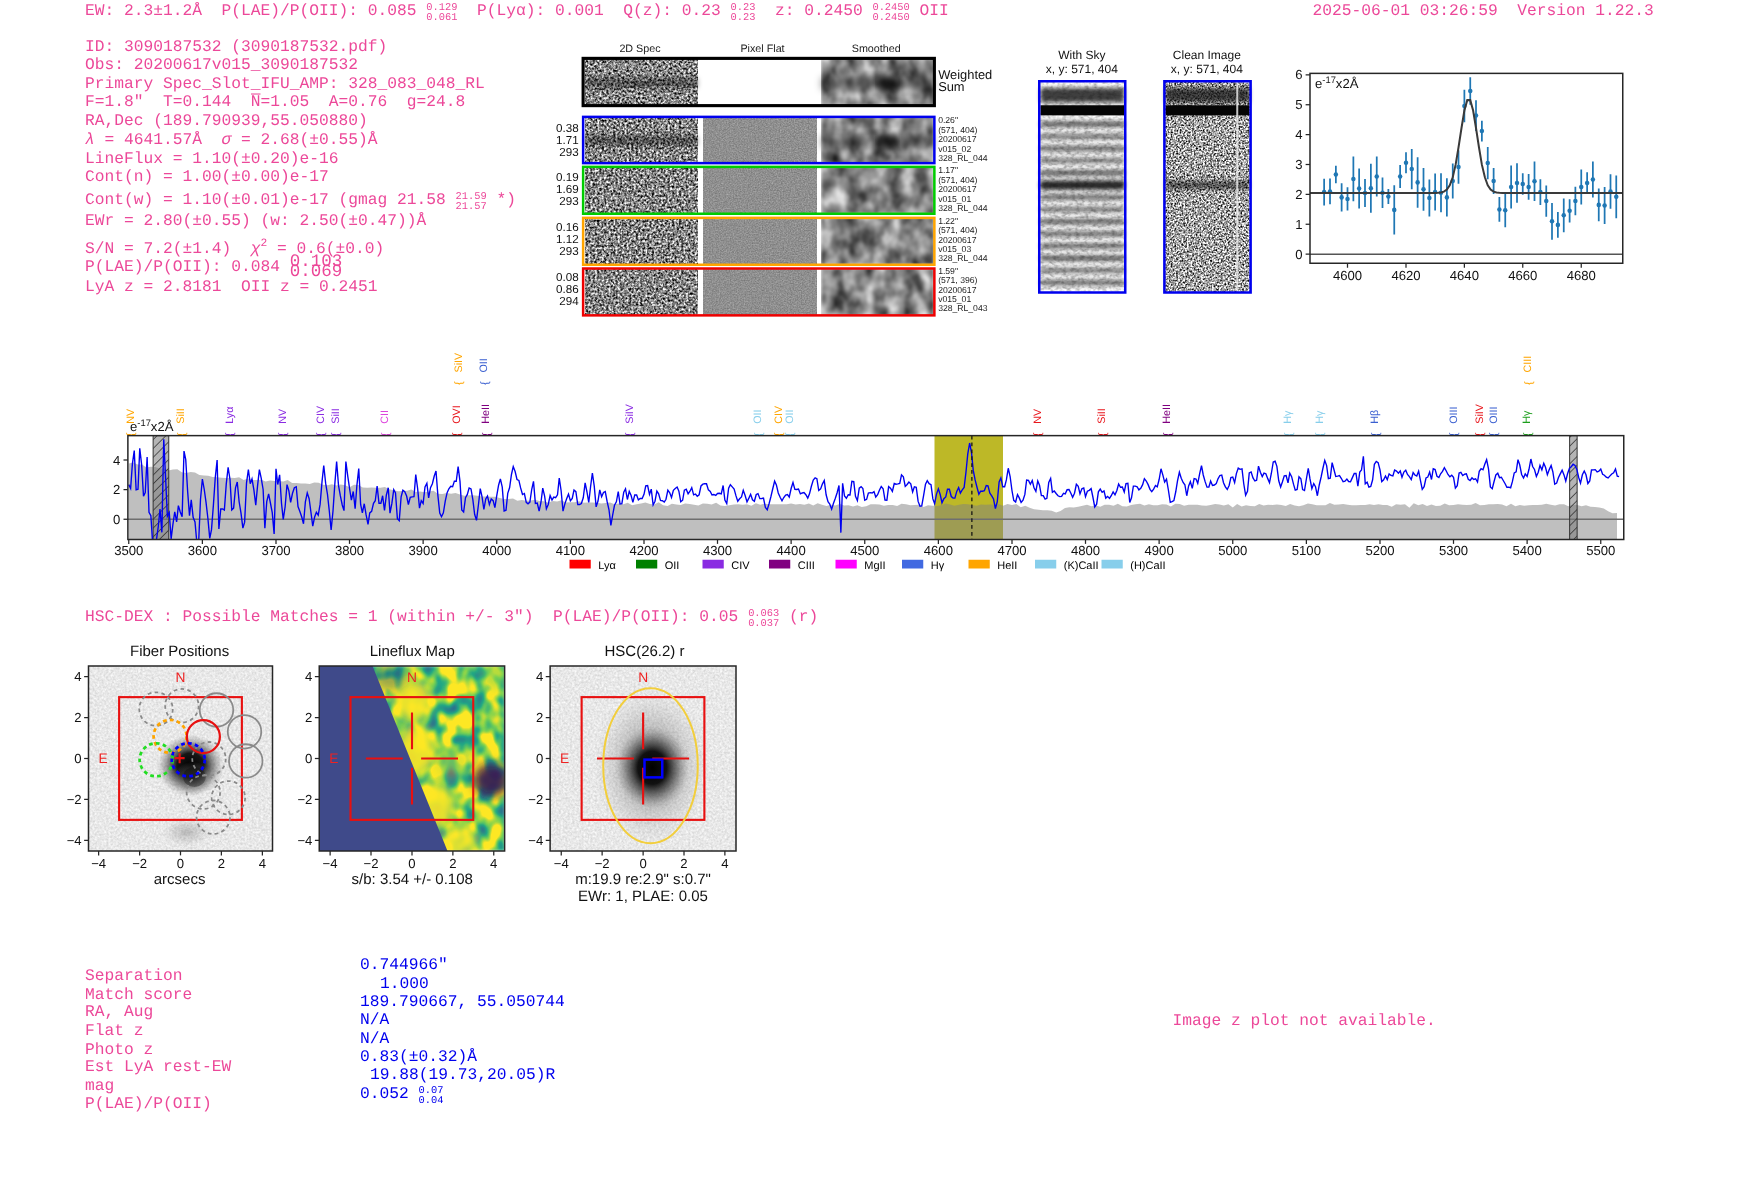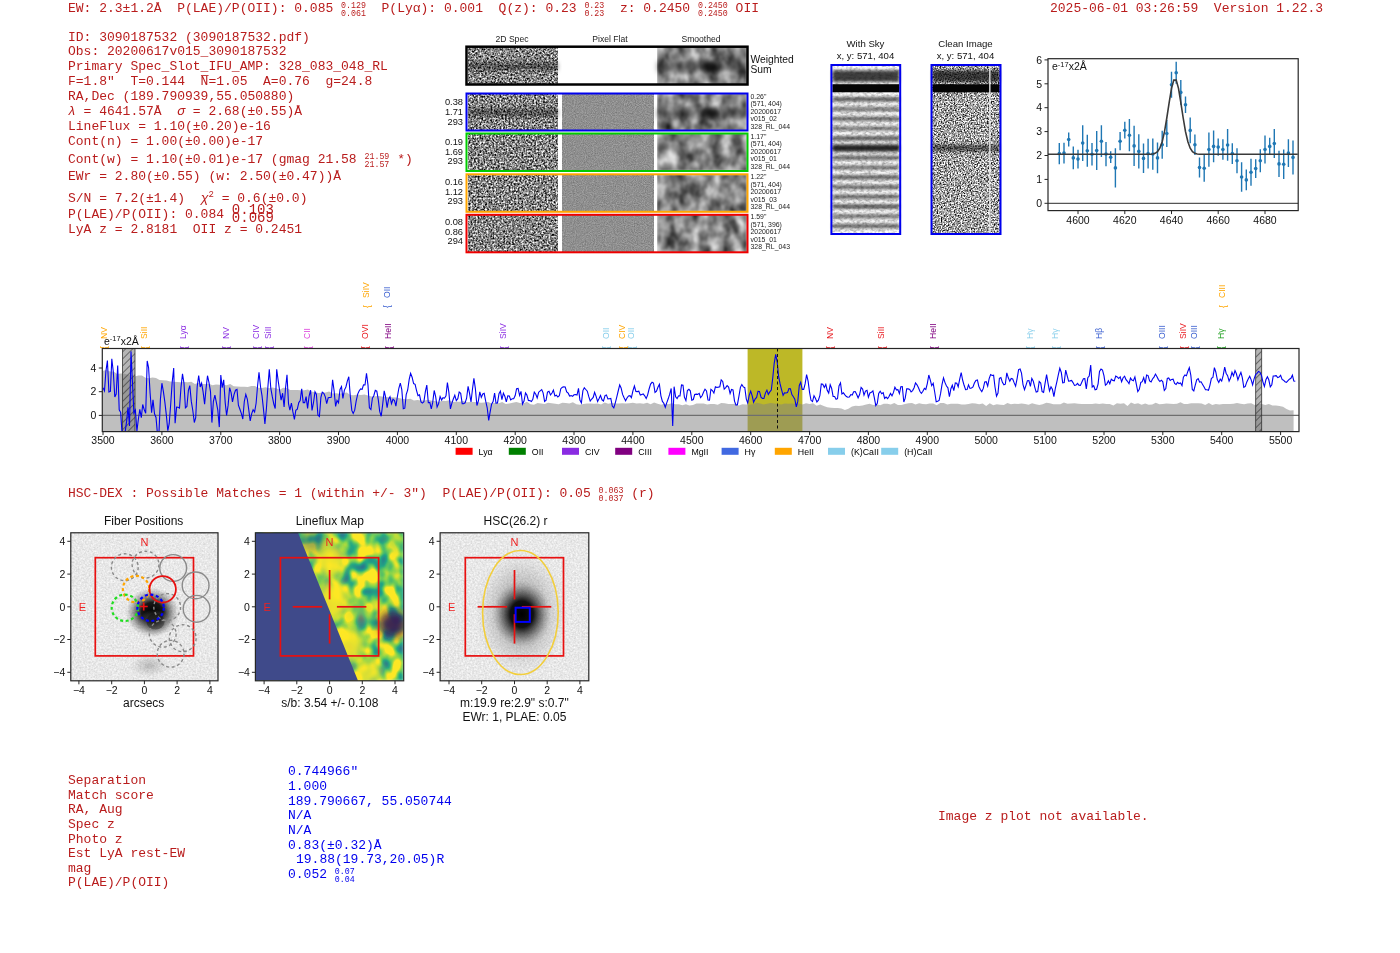--- a/index.html
+++ b/index.html
@@ -1,16 +1,16 @@
 <!DOCTYPE html>
 <html><head><meta charset="utf-8">
 <style>
 *{margin:0;padding:0;box-sizing:border-box}
 body{width:1400px;height:953px;background:#fff;position:relative;overflow:hidden}
-.mono{position:absolute;font-family:"Liberation Mono",monospace;font-size:13px;line-height:14.6px;color:#b91c1c;white-space:pre}
+.mono{position:absolute;font-family:"Liberation Mono",monospace;font-size:13px;line-height:14.6px;color:#ec4899;white-space:pre}
 .blue{color:#0000ee}
 </style></head>
 <body>
 
 <svg width="800" height="270" style="position:absolute;left:0;top:0" font-family="Liberation Sans">
 <defs>
 <filter id="blur2" x="-20%" y="-50%" width="140%" height="200%">
         <feGaussianBlur stdDeviation="2.2"></feGaussianBlur>
       </filter>
 <filter id="blur3" x="-20%" y="-50%" width="140%" height="200%">
@@ -640,25 +640,25 @@
 <div class="mono" style="left:68px;top:170.1px">EWr = 2.80(±0.55) (w: 2.50(±0.47))Å</div>
 <div class="mono" style="left:68px;top:187.5px">S/N = 7.2(±1.4)  <i>χ</i><sup style="font-size:9px">2</sup> = 0.6(±0.0)</div>
 <div class="mono" style="left:68px;top:207.1px">P(LAE)/P(OII): 0.084 <span style="display:inline-block;vertical-align:-3.8px;line-height:7.7px;font-size:14px;letter-spacing:0">0.103<br>0.069</span></div>
 <div class="mono" style="left:68px;top:223.2px">LyA z = 2.8181  OII z = 0.2451</div>
 <div class="mono" style="left:1050px;top:2.3px">2025-06-01 03:26:59  Version 1.22.3</div>
 <div class="mono" style="left:68px;top:486.8px">HSC-DEX : Possible Matches = 1 (within +/- 3")  P(LAE)/P(OII): 0.05 <span style="display:inline-block;vertical-align:-3.8px;line-height:7.7px;font-size:8.3px;letter-spacing:0">0.063<br>0.037</span> (r)</div>
 <div class="mono" style="left:938px;top:809.8px">Image z plot not available.</div>
 <div class="mono" style="left:68px;top:773.9px">Separation</div>
 <div class="mono" style="left:68px;top:788.5px">Match score</div>
 <div class="mono" style="left:68px;top:803.2px">RA, Aug</div>
-<div class="mono" style="left:68px;top:817.9px">Spec z</div>
+<div class="mono" style="left:68px;top:817.9px">Flat z</div>
 <div class="mono" style="left:68px;top:832.5px">Photo z</div>
 <div class="mono" style="left:68px;top:847.1px">Est LyA rest-EW</div>
 <div class="mono" style="left:68px;top:861.8px">mag</div>
 <div class="mono" style="left:68px;top:876.4px">P(LAE)/P(OII)</div>
 <div class="mono blue" style="left:288px;top:765.3px">0.744966"</div>
-<div class="mono blue" style="left:288px;top:779.9px">1.000</div>
+<div class="mono blue" style="left:304px;top:779.9px">1.000</div>
 <div class="mono blue" style="left:288px;top:794.6px">189.790667, 55.050744</div>
 <div class="mono blue" style="left:288px;top:809.2px">N/A</div>
 <div class="mono blue" style="left:288px;top:823.9px">N/A</div>
 <div class="mono blue" style="left:288px;top:838.5px">0.83(±0.32)Å</div>
 <div class="mono blue" style="left:296px;top:853.2px">19.88(19.73,20.05)R</div>
 <div class="mono blue" style="left:288px;top:867.8px">0.052 <span style="display:inline-block;vertical-align:-3.8px;line-height:7.7px;font-size:8.3px;letter-spacing:0">0.07<br>0.04</span></div>
 
 </body></html>

